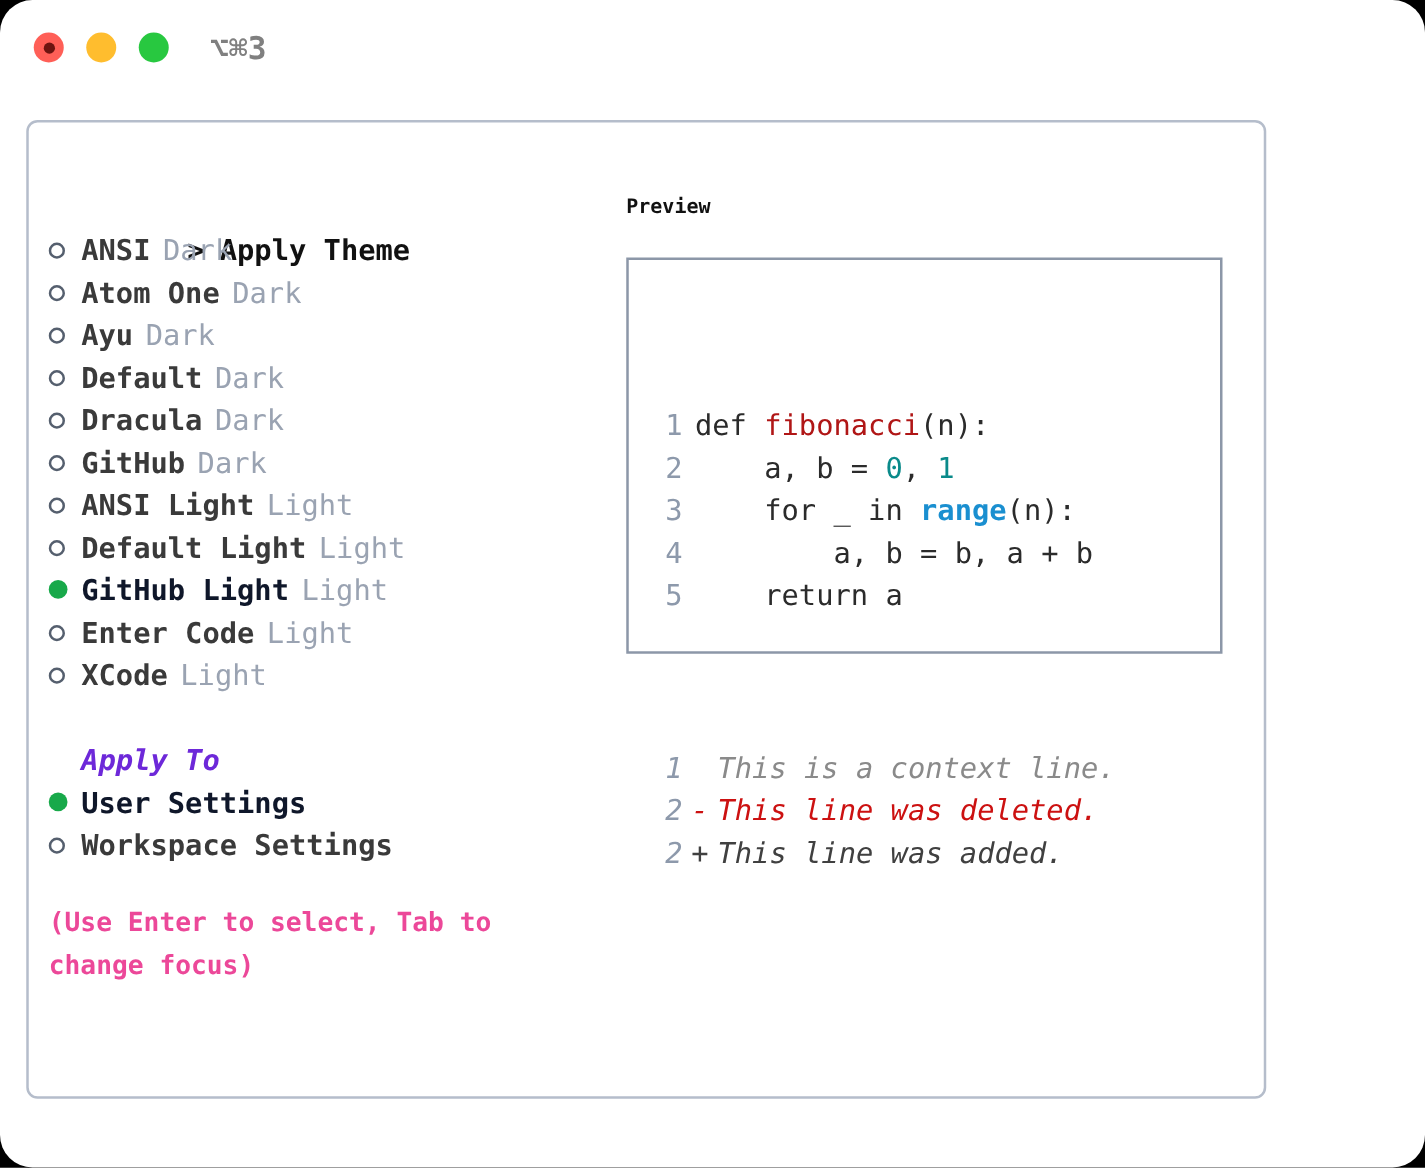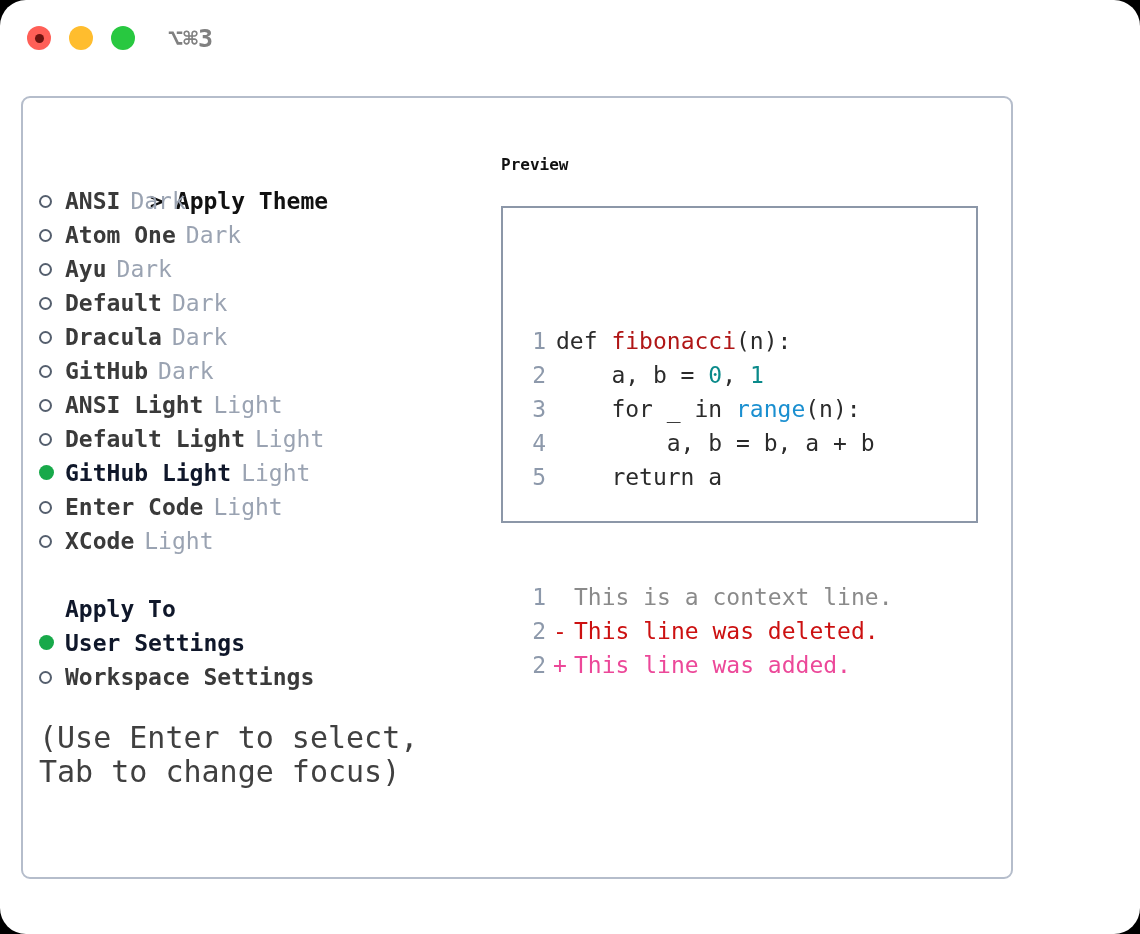--- a/index.html
+++ b/index.html
@@ -145,31 +145,33 @@
     padding-left: 10px;
   }
 
   .section-gap { height: 34px; }
 
   .apply-header {
     font-size: 23px;
     line-height: 34px;
     height: 34px;
     font-weight: bold;
-    color: #0f172a;
+    color: #6d28d9;
     white-space: pre;
     padding-left: 26px;
+    font-style: italic;
   }
 
   .hint {
     margin-top: 27px;
-    font-size: 30px;
-    line-height: 34px;
-    color: #404040;
+    font-size: 21px;
+    line-height: 34px;
+    color: #ec4899;
     width: 400px;
+    font-weight: bold;
   }
 
   
   .preview-title {
     font-size: 16px;
     line-height: 30px;
     font-weight: bold;
     color: #111111;
     white-space: pre;
   }
@@ -193,28 +195,28 @@
   .cline { height: 34px; white-space: pre; }
   .lnum {
     display: inline-block;
     width: 28px;
     text-align: right;
     color: #8d99ab;
   }
   .ctext { color: #2b2b2b; padding-left: 10px; }
   .tok-fn  { color: #b01616; }
   .tok-num { color: #0a8a8a; }
-  .tok-call{ color: #1a8fd0; }
-
-  .diff { margin-top: 18px; }
+  .tok-call{ color: #1a8fd0; font-weight: bold; }
+
+  .diff { margin-top: 36px; font-style: italic; }
   .dline { height: 34px; white-space: pre; }
   .dsign { display: inline-block; width: 28px; text-align: center; }
   .d-ctx  { color: #8a8a8a; }
   .d-del  { color: #cc1111; }
-  .d-add  { color: #ec4899; }
+  .d-add  { color: #404040; }
 </style>
 </head>
 <body>
 
 <div class="window">
 
   <div class="titlebar">
     <div class="lights">
       <span class="light red"></span>
       <span class="light amber"></span>

